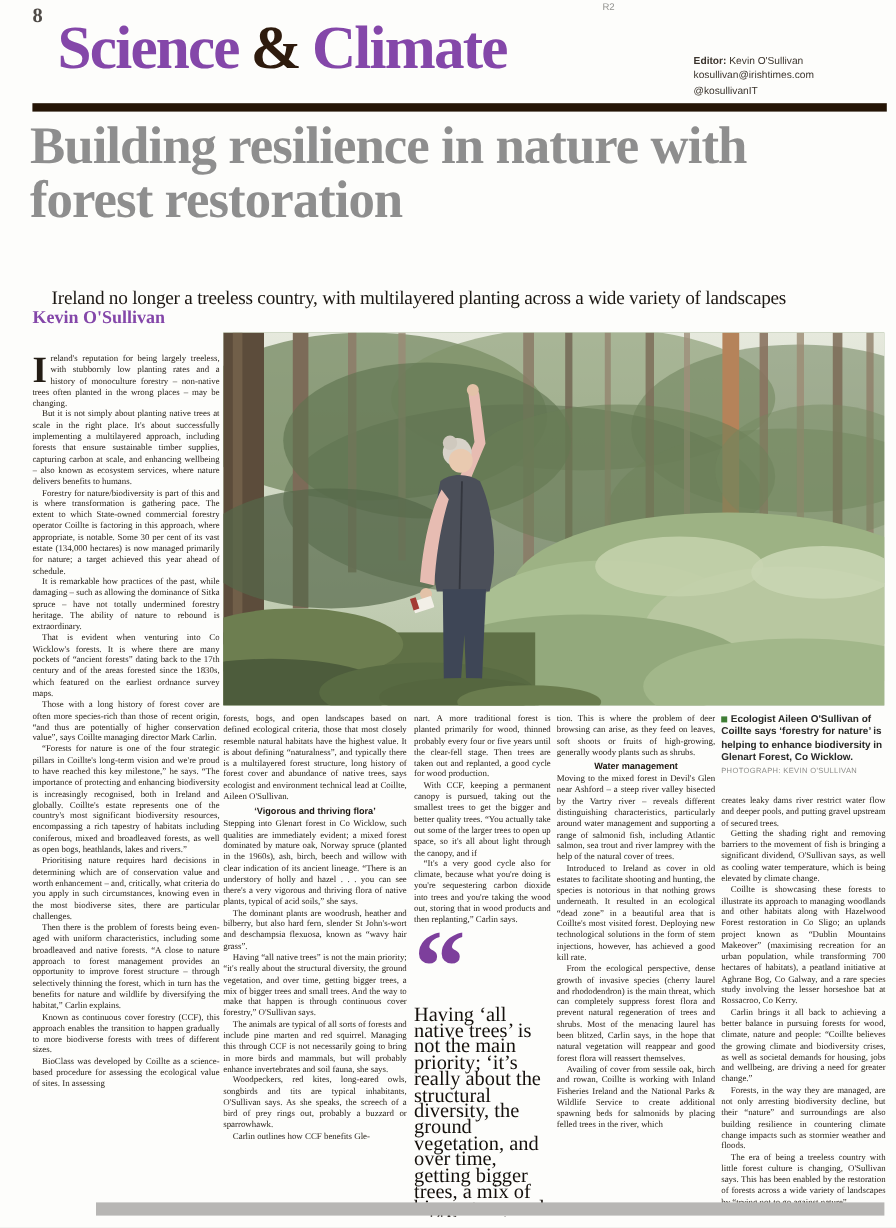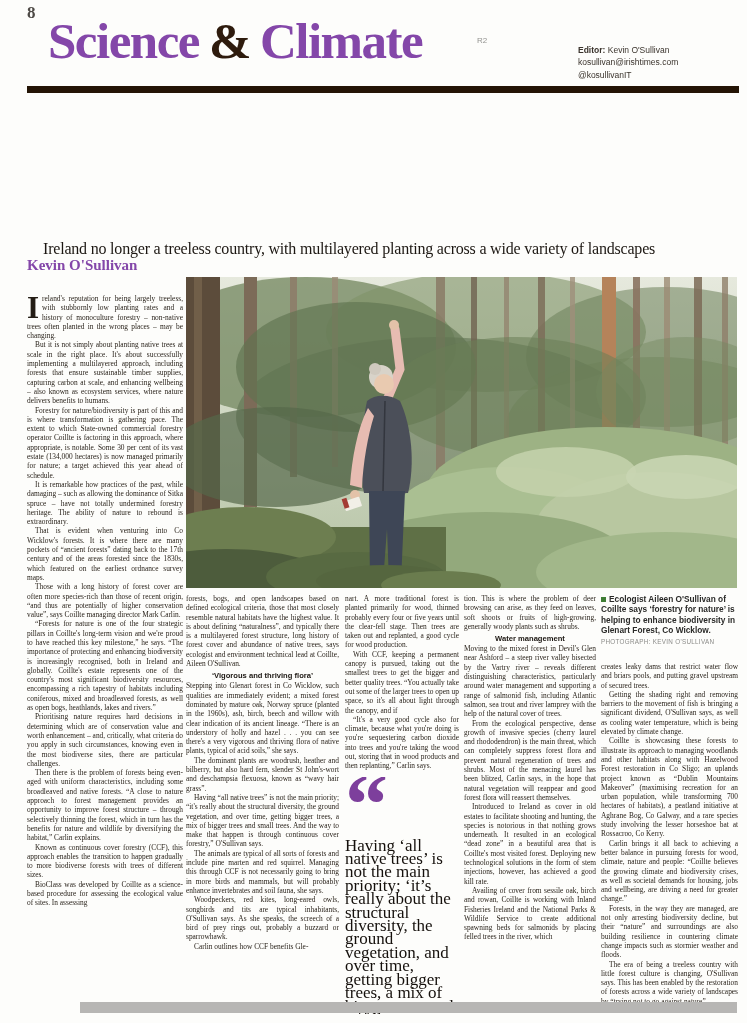--- a/index.html
+++ b/index.html
@@ -1,21 +1,21 @@
 <!DOCTYPE html>
 <html><head>
 <meta charset="utf-8">
 <style>
   html,body { margin:0; padding:0; background:#e9e9e7; }
   .page { position:relative; width:747px; height:1023px; margin:0 auto; background:#fdfdfb;
           font-family:"Liberation Serif", serif; overflow:hidden; }
 
   .pagenum { position:absolute; left:27px; top:3px; font-size:17px; font-weight:bold; color:#4e4a46; }
-  .edition { position:absolute; left:477px; top:1px; font-size:8px; color:#939390;
-             font-family:"Liberation Sans", sans-serif;margin-top:35px; }
+  .edition { position:absolute; left:502px; top:1px; font-size:8px; color:#939390;
+             font-family:"Liberation Sans", sans-serif; }
 
   .masthead { position:absolute; left:24px; top:16px; font-size:51px; font-weight:bold;
               letter-spacing:-1.5px; line-height:1; color:#8447a9; white-space:nowrap;margin-left:24px; }
   .masthead .mword { margin-right:10px; }
   .masthead .amp { color:#2e1b0d; margin-right:10px; }
 
   .editorbox { position:absolute; left:578px; top:44px; width:165px;
                font:400 8.5px/1.45 "Liberation Sans", sans-serif; color:#3a332c; }
   .editorbox b { font-weight:bold; }
 
@@ -73,20 +73,21 @@
   <div class="masthead"><span class="mword">Science</span><span class="amp">&amp;</span><span class="mword">Climate</span></div>
 
   <div class="editorbox">
     <div><b>Editor:</b> <span>Kevin O'Sullivan</span></div>
     <div>kosullivan@irishtimes.com</div>
     <div>@kosullivanIT</div>
   </div>
 
   <div class="rule"></div>
 
+  <h1 class="headline">Building resilience in nature with forest restoration</h1>
   <p class="standfirst">Ireland no longer a treeless country, with multilayered planting across a wide variety of landscapes</p>
   <div class="byline">Kevin O'Sullivan</div>
 
   <div class="col col1">
     <p class="lead"><span class="dropcap">I</span><span>reland's reputation for being largely treeless, with stubbornly low planting rates and a history of monoculture forestry – non-native trees often planted in the wrong places – may be changing.</span></p>
     <p>But it is not simply about planting native trees at scale in the right place. It's about successfully implementing a multilayered approach, including forests that ensure sustainable timber supplies, capturing carbon at scale, and enhancing wellbeing – also known as ecosystem services, where nature delivers benefits to humans.</p>
     <p>Forestry for nature/biodiversity is part of this and is where transformation is gathering pace. The extent to which State-owned commercial forestry operator Coillte is factoring in this approach, where appropriate, is notable. Some 30 per cent of its vast estate (134,000 hectares) is now managed primarily for nature; a target achieved this year ahead of schedule.</p>
     <p>It is remarkable how practices of the past, while damaging – such as allowing the dominance of Sitka spruce – have not totally undermined forestry heritage. The ability of nature to rebound is extraordinary.</p>
     <p>That is evident when venturing into Co Wicklow's forests. It is where there are many pockets of “ancient forests” dating back to the 17th century and of the areas forested since the 1830s, which featured on the earliest ordnance survey maps.</p>
     <p>Those with a long history of forest cover are often more species-rich than those of recent origin, “and thus are potentially of higher conservation value”, says Coillte managing director Mark Carlin.</p>
@@ -196,27 +197,27 @@
     </div>
     <p class="cont">you open up too much light, then you get too much vegetation like briars and then nothing can much underneath.”</p>
     <p>Dead trees are also left on the ground to further improve floor biodiversity.</p>
 
   </div>
 
   <div class="col col4">
     <p class="cont">tion. This is where the problem of deer browsing can arise, as they feed on leaves, soft shoots or fruits of high-growing, generally woody plants such as shrubs.</p>
     <div class="subhead">Water management</div>
     <p class="cont">Moving to the mixed forest in Devil's Glen near Ashford – a steep river valley bisected by the Vartry river – reveals different distinguishing characteristics, particularly around water management and supporting a range of salmonid fish, including Atlantic salmon, sea trout and river lamprey with the help of the natural cover of trees.</p>
+    <p>Introduced to Ireland as cover in old estates to facilitate shooting and hunting, the species is notorious in that nothing grows underneath. It resulted in an ecological “dead zone” in a beautiful area that is Coillte's most visited forest. Deploying new technological solutions in the form of stem injections, however, has achieved a good kill rate.</p>
     <p>From the ecological perspective, dense growth of invasive species (cherry laurel and rhododendron) is the main threat, which can completely suppress forest flora and prevent natural regeneration of trees and shrubs. Most of the menacing laurel has been blitzed, Carlin says, in the hope that natural vegetation will reappear and good forest flora will reassert themselves.</p>
-    <p>Introduced to Ireland as cover in old estates to facilitate shooting and hunting, the species is notorious in that nothing grows underneath. It resulted in an ecological “dead zone” in a beautiful area that is Coillte's most visited forest. Deploying new technological solutions in the form of stem injections, however, has achieved a good kill rate.</p>
     <p>Availing of cover from sessile oak, birch and rowan, Coillte is working with Inland Fisheries Ireland and the National Parks &amp; Wildlife Service to create additional spawning beds for salmonids by placing felled trees in the river, which</p>
   </div>
 
   <div class="col col5">
-    <p class="cont">creates leaky dams that restrict water flow and briars pools, and putting gravel upstream of secured trees.</p>
+    <p class="cont">creates leaky dams river restrict water flow and deeper pools, and putting gravel upstream of secured trees.</p>
     <p>Getting the shading right and removing barriers to the movement of fish is bringing a significant dividend, O'Sullivan says, as well as cooling water temperature, which is being elevated by climate change.</p>
     <p>Coillte is showcasing these forests to illustrate its approach to managing woodlands and other habitats along with Hazelwood Forest restoration in Co Sligo; an uplands project known as “Dublin Mountains Makeover” (maximising recreation for an urban population, while transforming 700 hectares of habitats), a peatland initiative at Aghrane Bog, Co Galway, and a rare species study involving the lesser horseshoe bat at Rossacroo, Co Kerry.</p>
     <p>Carlin brings it all back to achieving a better balance in pursuing forests for wood, climate, nature and people: “Coillte believes the growing climate and biodiversity crises, as well as societal demands for housing, jobs and wellbeing, are driving a need for greater change.”</p>
     <p>Forests, in the way they are managed, are not only arresting biodiversity decline, but their “nature” and surroundings are also building resilience in countering climate change impacts such as stormier weather and floods.</p>
     <p>The era of being a treeless country with little forest culture is changing, O'Sullivan says. This has been enabled by the restoration of forests across a wide variety of landscapes by “trying not to go against nature”.</p>
   </div>
 
   <div class="bottombar"></div>
 </div>
 

